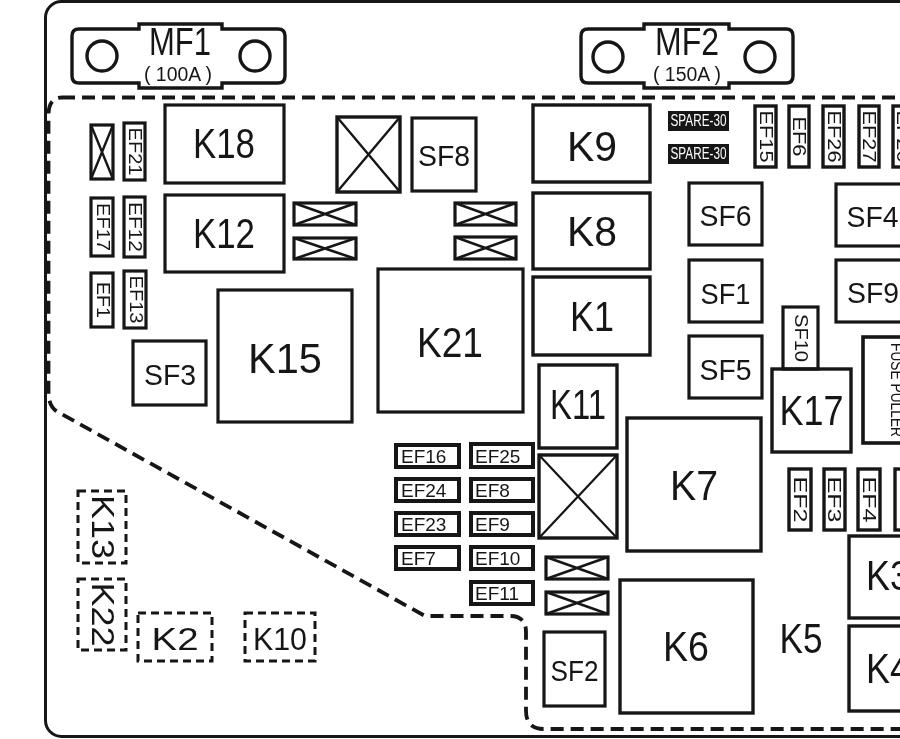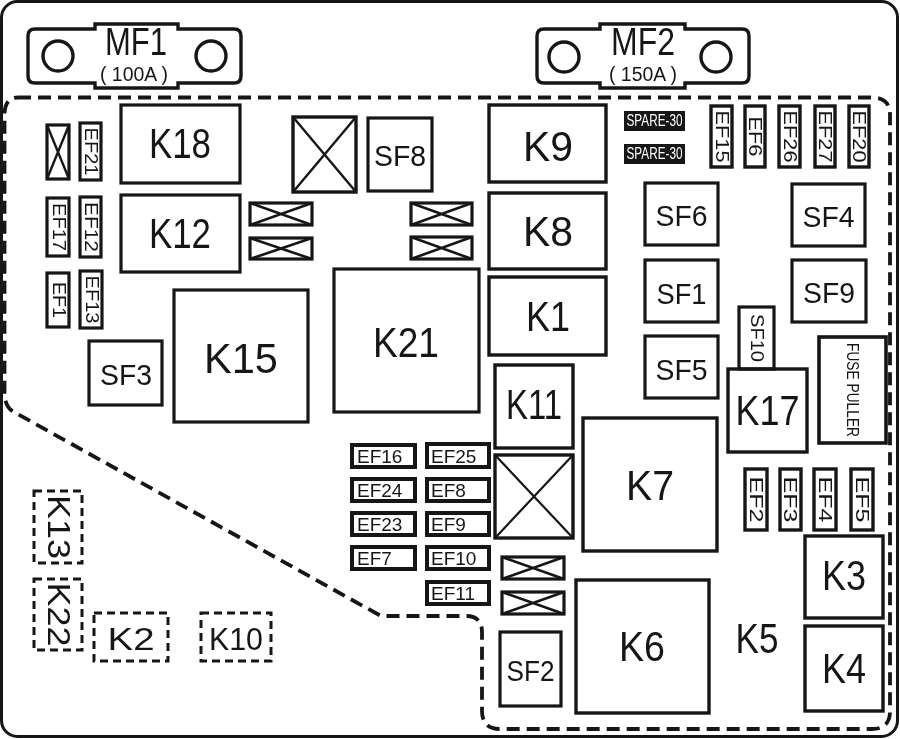--- a/index.html
+++ b/index.html
@@ -1,16 +1,16 @@
 <!DOCTYPE html>
 <html><head>
 <meta charset="utf-8">
 <style>
 html,body{margin:0;padding:0;background:#ffffff;-webkit-font-smoothing:antialiased;}
-#wrap{width:821px;height:739px;position:relative;background:#ffffff;}
+#wrap{width:821px;height:739px;position:relative;background:#ffffff;padding-left:44px;}
 text{font-family:"Liberation Sans", sans-serif;fill:#161616;}
 .k{font-size:42px;}
 .sf{font-size:30px;}
 .ef{font-size:19px;}
 .mf{font-size:38px;}
 .amp{font-size:20px;}
 .kd{font-size:31px;}
 rect.b, path.b, circle.b{fill:none;stroke:#161616;}
 </style>
 </head>

